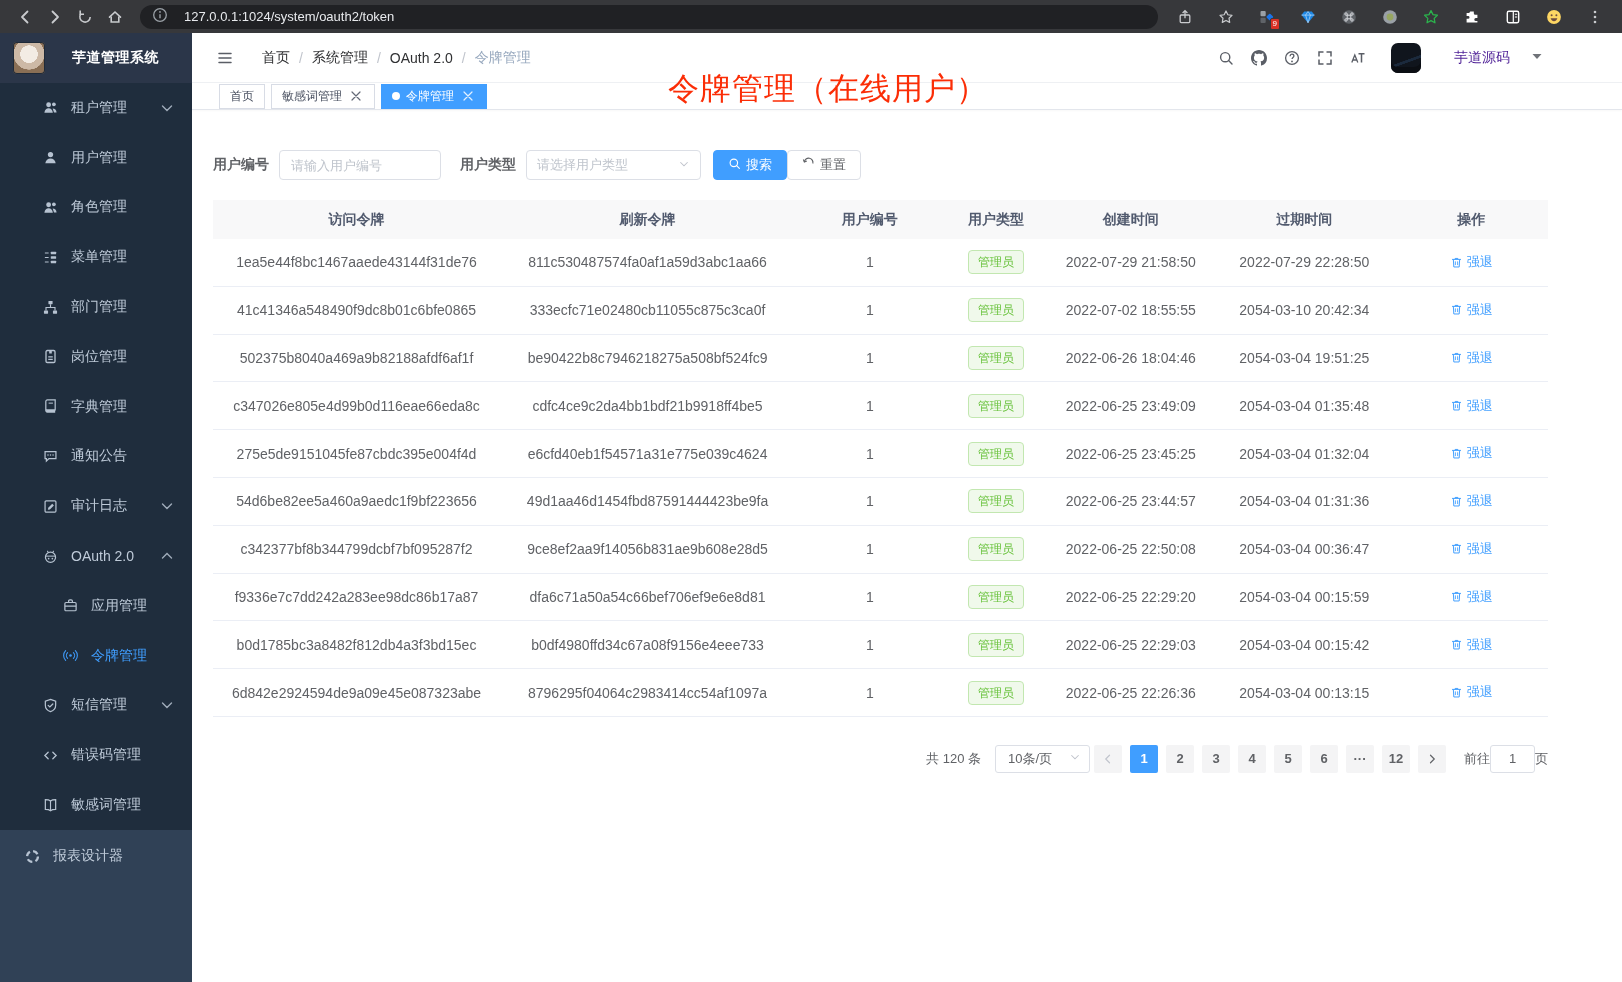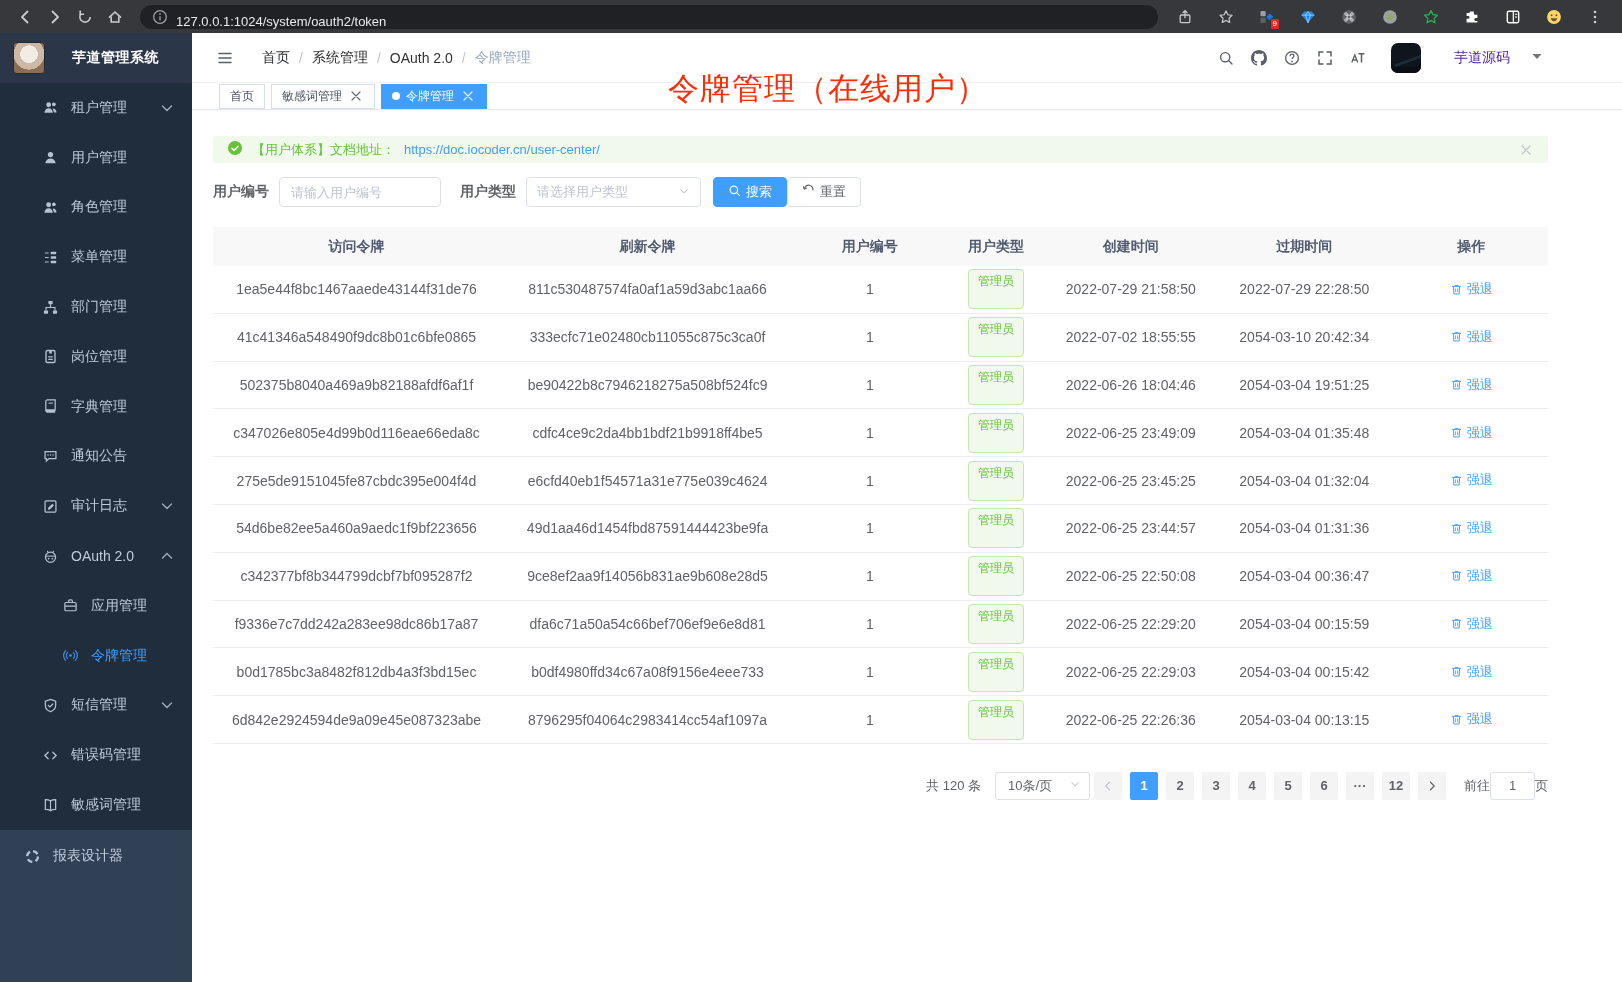--- a/index.html
+++ b/index.html
@@ -2,21 +2,21 @@
 <html><head>
 <meta charset="utf-8">
 <style>
   * { box-sizing: border-box; margin: 0; padding: 0; }
   body { font-family: "Liberation Sans", "DejaVu Sans", sans-serif; background:#222; }
   .screen { width:1622px; height:982px; position:relative; background:#fff; overflow:hidden; }
 
   
   .browser { height:33px; background:#37383b; display:flex; align-items:center; padding:0 12px; gap:4px; }
   .bicon { width:26px; height:26px; display:flex; align-items:center; justify-content:center; color:#c9cbce; background:none; border:none; border-radius:50%; cursor:pointer; }
-  .urlbar { flex:1; height:24px; margin:0 10px 0 8px; background:#202124; border-radius:12px; display:flex; align-items:flex-end; gap:8px; padding:0 12px; color:#9aa0a6; }
+  .urlbar { flex:1; height:24px; margin:0 10px 0 8px; background:#202124; border-radius:12px; display:flex; align-items:center; gap:16px; padding:0 12px; color:#9aa0a6; }
   .urltext { color:#e8eaed; font-size:13px; }
   .bext { display:flex; align-items:center; gap:15px; padding-right:2px; color:#e8eaed; }
   .extwrap { position:relative; display:flex; }
   .extbadge { position:absolute; right:-5px; bottom:-5px; background:#d93025; color:#fff; font-size:8px; line-height:10px; padding:0 2px; border-radius:2px; border:1px solid #37383b; }
 
   
   .app { display:flex; height:949px; }
   .sidebar { width:192px; background:#304156; display:flex; flex-direction:column; flex-shrink:0; }
   .logo { height:50px; background:#2b3649; display:flex; align-items:center; padding-left:13px; gap:27px; flex-shrink:0; }
   .logo-avatar { width:32px; height:32px; border-radius:4px; background:radial-gradient(circle at 50% 38%, #f3ece4 0 34%, #cdb9a6 35% 60%, #8a6f55 61% 100%); box-shadow:inset 0 0 0 1px #1f2a38; }
@@ -72,21 +72,21 @@
   .btn-primary { background:#409EFF; color:#fff; margin-left:12px; border-color:#409EFF; }
   .btn-plain { background:#fff; color:#606266; border-color:#dcdfe6; }
   .btn .ic { font-size:13px; }
 
   .table { margin-top:20px; }
   .thead { display:flex; align-items:center; height:39px; background:#f8f8f9; }
   .th { font-size:14px; font-weight:bold; color:#515a6e; text-align:center; }
   .trow { display:flex; align-items:center; height:47.8px; border-bottom:1px solid #ebeef5; font-size:14px; color:#606266; }
   .td { text-align:center; white-space:nowrap; overflow:hidden; }
   .c0{width:21.5%}.c1{width:22.1%}.c2{width:11.2%}.c3{width:7.7%}.c4{width:12.5%}.c5{width:13.5%}.c6{width:11.5%}
-  .badge { display:inline-block; background:#f0f9eb; border:1px solid #c2e7b0; color:#67c23a; font-size:12px; height:40px; line-height:22px; padding:0 9px; border-radius:4px; }
+  .badge { display:inline-block; background:#f0f9eb; border:1px solid #c2e7b0; color:#67c23a; font-size:12px; height:24px; line-height:22px; padding:0 9px; border-radius:4px; }
   .oplink { color:#409EFF; font-size:13px; display:inline-flex; align-items:center; gap:4px; text-decoration:none; cursor:pointer; }
   .oplink .ic { font-size:13px; }
 
   .pager { display:flex; justify-content:flex-end; align-items:center; margin-top:28px; font-size:13px; color:#606266; }
   .ptotal { margin-right:14px; }
   .psize { width:95px; height:28px; border:1px solid #dcdfe6; border-radius:3px; display:flex; align-items:center; justify-content:space-between; padding:0 8px 0 12px; cursor:pointer; }
   .psize .ic { color:#c0c4cc; font-size:12px; }
   .pbtn { min-width:28px; height:28px; margin:0 4px; padding:0 4px; background:#f4f4f5; border:none; border-radius:2px; display:flex; align-items:center; justify-content:center; font-size:13px; font-weight:600; color:#606266; cursor:pointer; }
   .pbtn.active { background:#409EFF; color:#fff; }
   .pbtn.pprev { color:#c0c4cc; }
@@ -523,37 +523,20 @@
                 <svg viewBox="0 0 16 16" aria-hidden="true">
                   <path d="M4 4l8 8M12 4l-8 8" stroke="currentColor" stroke-width="1.2" stroke-linecap="round"></path>
                 </svg>
               </span>
             </span>
           </div>
         </div>
 
       <div class="content">
 
-        <div class="alert">
-          <span id="alertico"><span class="ic">
-                <svg viewBox="0 0 16 16" aria-hidden="true">
-                  <circle cx="8" cy="8" r="7" fill="#67C23A"></circle>
-                  <path d="M4.9 8.3l2.1 2.1 4.1-4.2" fill="none" stroke="#fff" stroke-width="1.4" stroke-linecap="round"></path>
-                </svg>
-              </span></span>
-          <span class="alert-text">【用户体系】文档地址：</span>
-          <a class="alert-link">https://doc.iocoder.cn/user-center/</a>
-          <button class="alert-close" id="alertclose">
-              <span class="ic">
-                <svg viewBox="0 0 16 16" aria-hidden="true">
-                  <path d="M4 4l8 8M12 4l-8 8" stroke="currentColor" stroke-width="1.2" stroke-linecap="round"></path>
-                </svg>
-              </span>
-            </button>
-        </div>
 
         <div class="filters">
           <span class="flabel">用户编号</span>
           <input class="finput" placeholder="请输入用户编号" style="">
           <span class="flabel flabel2">用户类型</span>
           <div class="fselect">
             <span>请选择用户类型</span>
             <span id="selchev"><span class="ic">
                   <svg viewBox="0 0 16 16" aria-hidden="true">
                     <path d="M3.5 6l4.5 4.5L12.5 6" fill="none" stroke="currentColor" stroke-width="1.4" stroke-linecap="round"></path>

